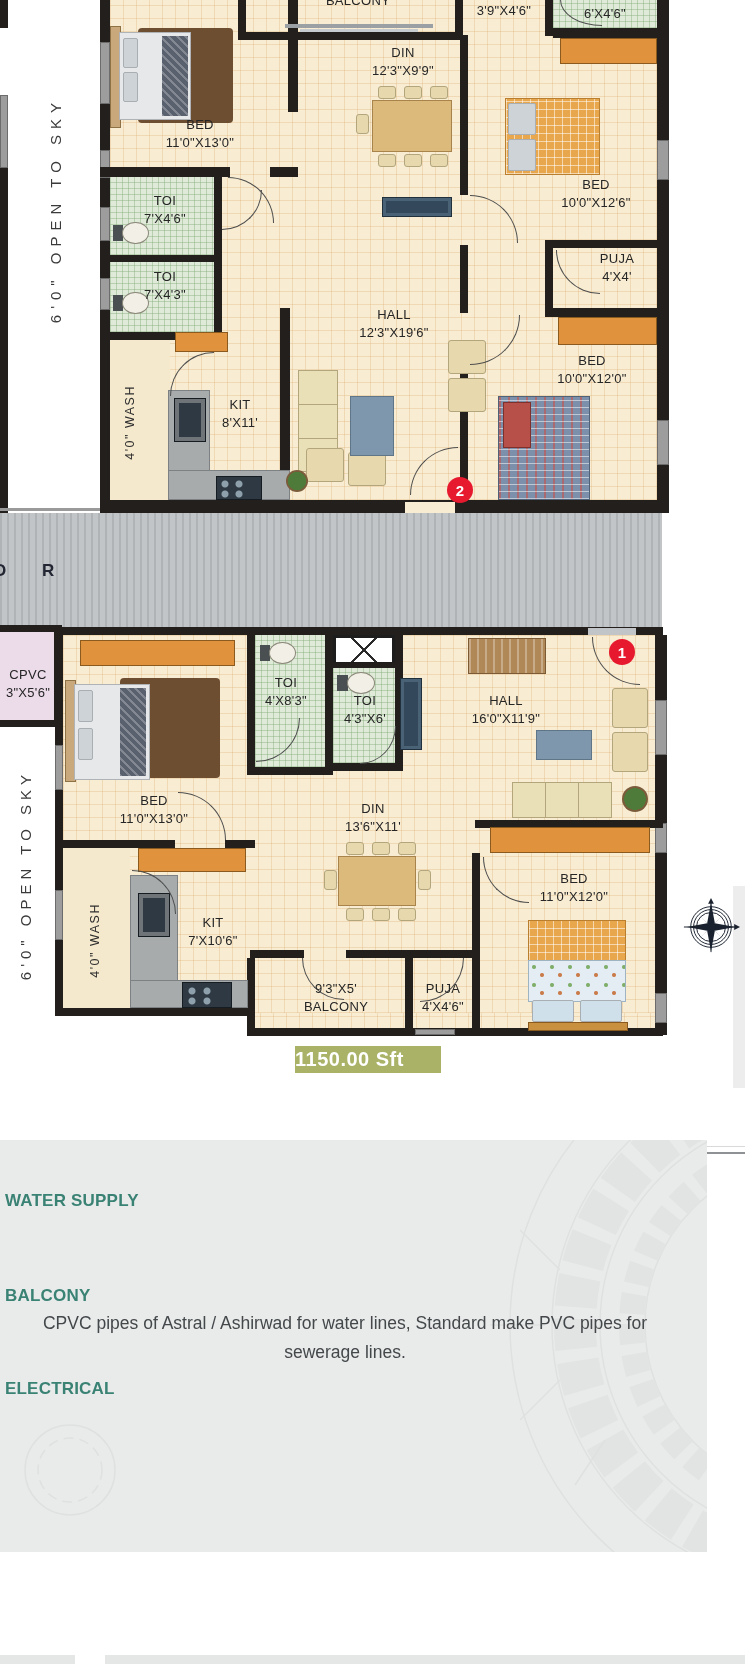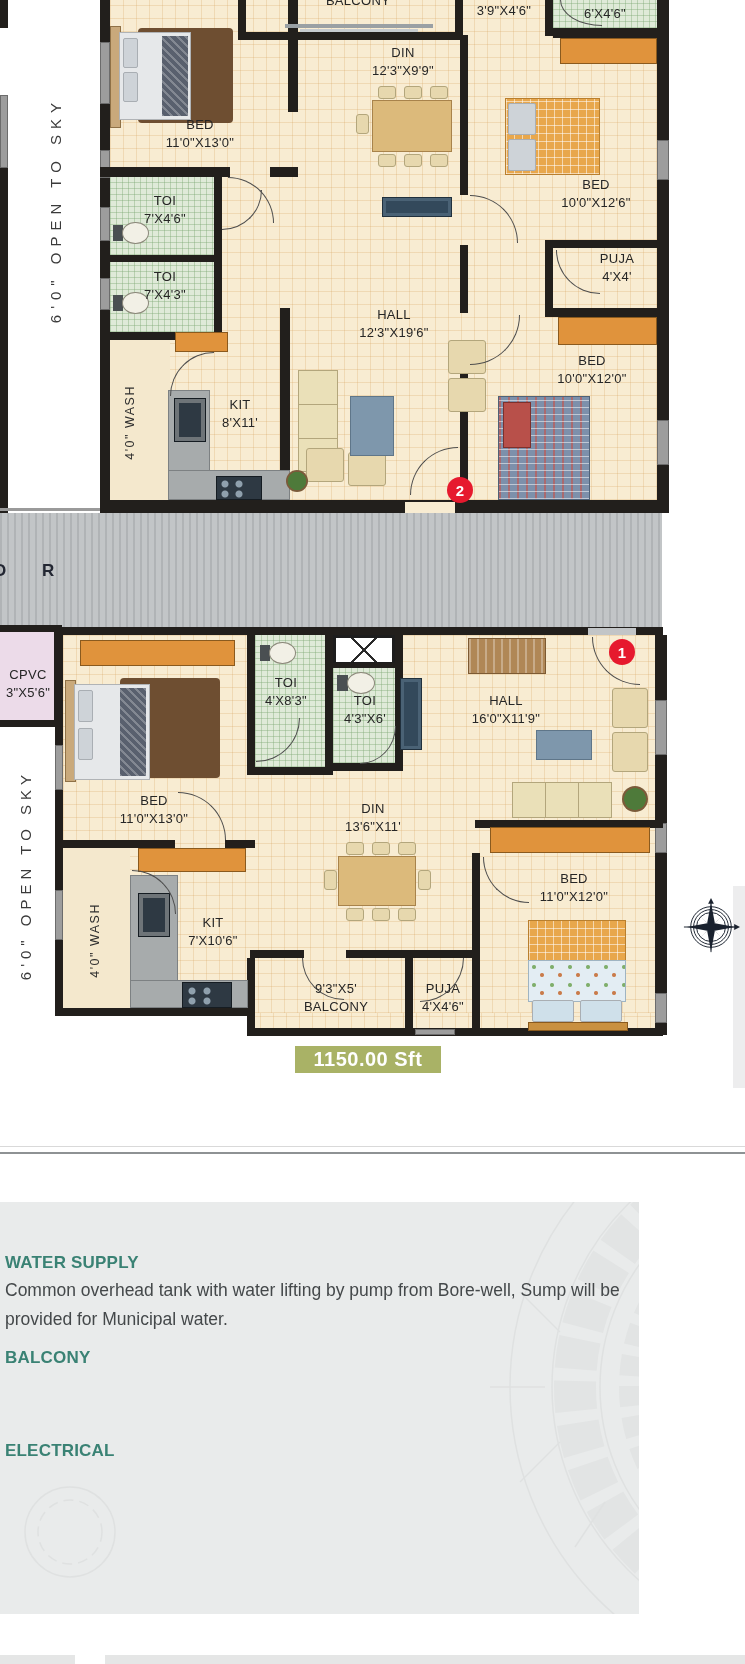--- a/index.html
+++ b/index.html
@@ -51,21 +51,21 @@
   .gridblue{position:absolute;background-color:#7d90ab;border:1px solid #4f6278;box-sizing:border-box;
     background-image:repeating-linear-gradient(0deg,rgba(255,255,255,.5) 0 1px,transparent 1px 7px),
                      repeating-linear-gradient(90deg,rgba(200,80,70,.6) 0 2px,transparent 2px 9px);}
   .floral{position:absolute;background-color:#e3edf3;border:1px solid #9fb4c2;box-sizing:border-box;
     background-image:radial-gradient(circle at 5px 6px,#7fae6b 0 1.5px,transparent 2.5px),
                      radial-gradient(circle at 13px 14px,#c97b4a 0 1.5px,transparent 2.5px);background-size:18px 18px;}
   .toilet{position:absolute;}
   .toilet .tank{position:absolute;left:0;top:15%;width:28%;height:70%;background:#4a4f52;}
   .toilet .bowl{position:absolute;left:26%;top:0;width:74%;height:100%;background:#f2f0e6;border:1px solid #8b887a;border-radius:50%;box-sizing:border-box;}
   .corletter{position:absolute;font-size:17px;font-weight:700;color:#232733;}
-  .badge{position:absolute;background:#a9b266;color:#fff;font-weight:700;font-size:20px;text-align:center;line-height:27px;letter-spacing:.5px;}
+  .badge{position:absolute;background:#a9b266;color:#fff;font-weight:700;font-size:20px;line-height:27px;letter-spacing:.5px;}
   .sec-h{position:absolute;left:5px;color:#3a8274;font-size:17px;font-weight:700;letter-spacing:.2px;}
   .sec-b{position:absolute;left:5px;color:#44484a;font-size:17.5px;line-height:29px;}
   .hline{position:absolute;}
 </style>
 </head>
 <body>
 
 <div id="canvas">
 
   <div class="floor" style="left:110px;top:0;width:547px;height:500px;"></div>
@@ -409,39 +409,39 @@
       <polygon points="54,27 60,30 54,33"></polygon>
       <polygon points="27,6 30,0 33,6"></polygon>
     </g>
   </svg>
 
   <div class="badge" style="left:295px;top:1046px;width:146px;height:27px;">1150.00 Sft</div>
 
   <div class="hline" style="left:0;top:1146px;width:745px;height:1px;background:#d9d9d9;"></div>
   <div class="hline" style="left:0;top:1152px;width:745px;height:2px;background:#8e9294;"></div>
 
-  <div class="a" style="left:0;top:1202px;width:639px;height:412px;background:#e9ebeb;overflow:hidden;">
+  <div class="a" style="left:0;top:1140px;width:707px;height:412px;background:#e9ebeb;overflow:hidden;text-align:center;">
     <svg width="745" height="412" viewBox="0 0 745 412" style="position:absolute;left:0;top:0;">
       <g fill="none" stroke="#dfe1e1" stroke-width="1.5">
         <circle cx="810" cy="185" r="300"></circle>
           <circle cx="810" cy="185" r="258"></circle>
         <circle cx="810" cy="185" r="210"></circle>
           <circle cx="810" cy="185" r="165"></circle>
         <circle cx="810" cy="185" r="235" stroke-width="42" stroke-dasharray="30 12" stroke="#e2e4e4"></circle>
         <circle cx="810" cy="185" r="178" stroke-width="26" stroke-dasharray="20 10" stroke="#e2e4e4"></circle>
         <line x1="520" y1="90" x2="560" y2="130"></line>
           <line x1="490" y1="185" x2="545" y2="185"></line>
         <line x1="520" y1="280" x2="560" y2="240"></line>
           <line x1="575" y1="345" x2="605" y2="300"></line>
         <circle cx="70" cy="330" r="45"></circle>
           <circle cx="70" cy="330" r="32" stroke-dasharray="10 6"></circle>
       </g>
     </svg>
     <div class="sec-h" style="top:51px;">WATER SUPPLY</div>
-    <div class="sec-b" style="top:74px;width:680px;">Common overhead tank with water lifting by pump from Bore-well, Sump will be provided for Municipal water.</div>
     <div class="sec-h" style="top:146px;">BALCONY</div>
+    <div class="sec-b" style="top:169px;width:680px;">CPVC pipes of Astral / Ashirwad for water lines, Standard make PVC pipes for sewerage lines.</div>
     <div class="sec-h" style="top:239px;">ELECTRICAL</div>
   </div>
 
   <div class="a" style="left:0;top:1655px;width:75px;height:9px;background:#e5e6e6;"></div>
   <div class="a" style="left:105px;top:1655px;width:640px;height:9px;background:#e5e6e6;"></div>
 
 </div>
 
 </body></html>

